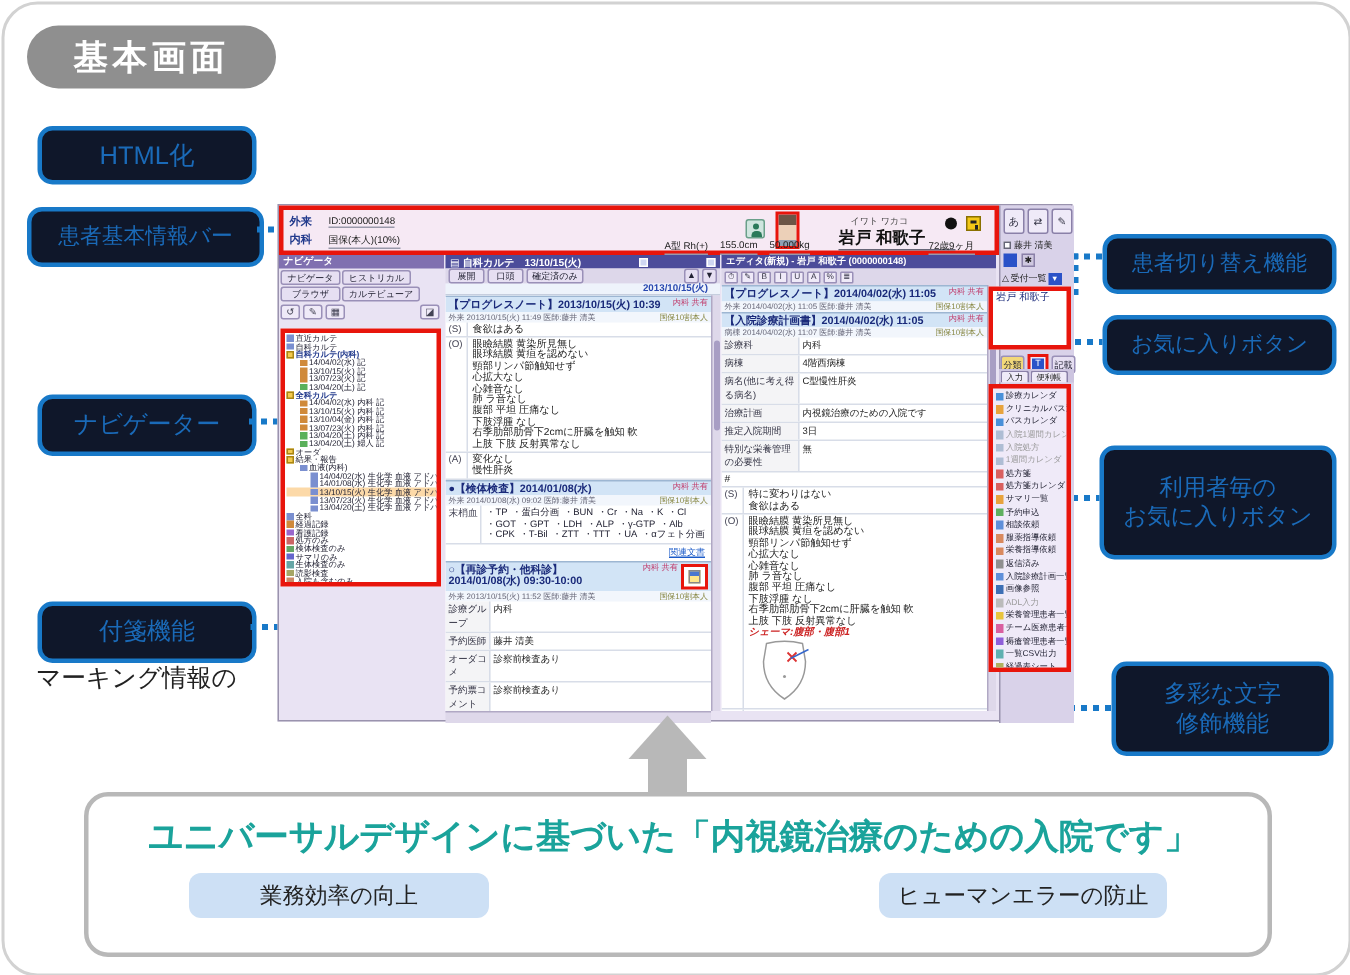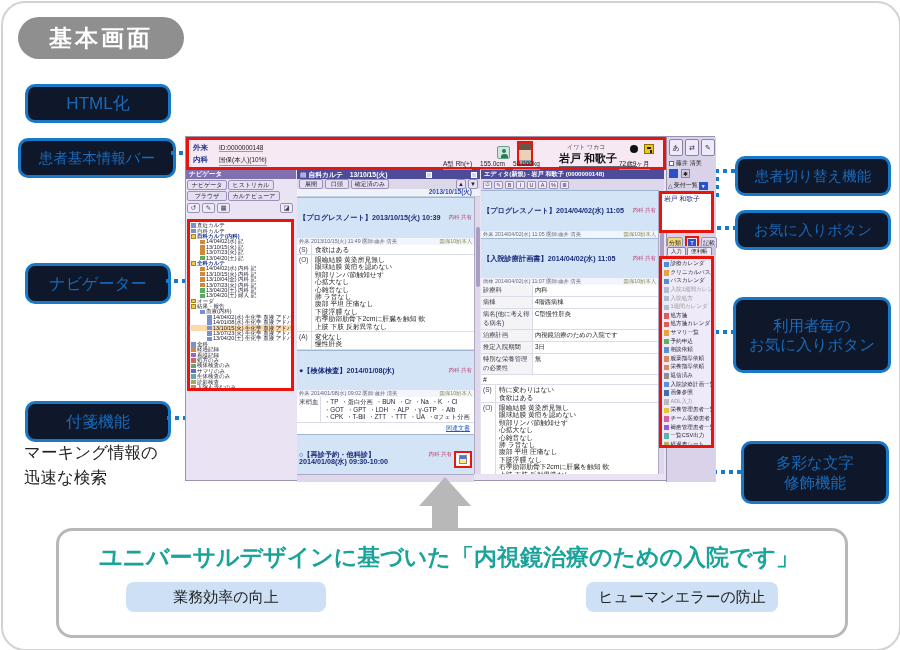--- a/index.html
+++ b/index.html
@@ -48,21 +48,21 @@
   .trow.hl{background:#fcd9a8;}
   .trow.bold{font-weight:bold;color:#223a8c;}
   .ticon{width:4.5px;height:4.5px;background:#7a8fd0;margin-right:1.5px;flex:0 0 auto;}
   .ticon.folder{background:#f2c94c;border:0.5px solid #a98514;}
   
   .ptitle{height:9px;background:#4c4c9a;color:#fff;font-size:6.8px;font-weight:bold;display:flex;align-items:center;padding:0 3px;white-space:nowrap;overflow:hidden;}
   .ptitle .sq{width:6px;height:6px;background:#cfd6f2;border:0.5px solid #fff;margin-left:auto;flex:0 0 auto;}
   .tabrow{height:10px;background:#ddd7ea;display:flex;align-items:center;gap:2px;padding:0 2px;}
   .datestrip{height:8px;background:#eef3fb;color:#2a49b0;font-weight:bold;font-size:6.5px;display:flex;align-items:center;justify-content:flex-end;padding-right:8px;border-bottom:1px solid #c6cede;}
   .content{background:#fff;overflow:hidden;position:relative;}
-  .ehdr{background:#d2e4f6;border-top:1px solid #9db6d2;display:flex;align-items:flex-start;padding:16px 2px;color:#1a2a7a;font-weight:bold;font-size:7.2px;line-height:7.6px;}
+  .ehdr{background:#d2e4f6;border-top:1px solid #9db6d2;display:flex;align-items:flex-start;padding:1px 2px;color:#1a2a7a;font-weight:bold;font-size:7.2px;line-height:7.6px;}
   .ehdr .tag{margin-left:auto;color:#c03a6a;font-weight:normal;font-size:5.5px;white-space:nowrap;}
   .emeta{background:#f2f6fc;display:flex;font-size:5.3px;color:#667;padding:0 2px;height:7px;align-items:center;}
   .emeta .mr{margin-left:auto;color:#884;}
   .soap{display:flex;border-bottom:1px solid #d8dde8;}
   .soap-l{width:15px;border-right:1px solid #d8dde8;color:#445;padding:1px 0 0 2px;font-size:6.5px;flex:0 0 auto;}
   .soap-b{flex:1;padding:1px 0 1px 3px;}
   .line{font-size:6.8px;line-height:7.4px;white-space:nowrap;}
   .chips{display:flex;flex-wrap:wrap;}
   .chip{font-size:6.3px;line-height:7.4px;margin-right:3px;color:#223;}
   .kv{display:flex;border-bottom:1px solid #d8dde8;font-size:6.3px;}
@@ -96,21 +96,20 @@
 <div class="abs frame"></div>
 
 <div class="abs badge">基本画面</div>
 
 <div class="abs callout" style="left:25px;top:84px;width:140px;height:33px;font-size:17px;">HTML化</div>
 <div class="abs callout" style="left:18px;top:138px;width:152px;height:34px;font-size:14.5px;">患者基本情報バー</div>
 <div class="abs callout" style="left:25px;top:263px;width:140px;height:35px;font-size:16px;">ナビゲーター</div>
 <div class="abs callout" style="left:25px;top:401px;width:140px;height:35px;font-size:16px;">付箋機能</div>
 <div class="abs note" style="left:24px;top:440px;width:180px;">
   <div>マーキング情報の</div>
-  <div>迅速な検索</div>
 </div>
 
 <div class="abs callout" style="left:735px;top:156px;width:150px;height:34px;font-size:14.5px;">患者切り替え機能</div>
 <div class="abs callout" style="left:735px;top:210px;width:150px;height:34px;font-size:14.5px;">お気に入りボタン</div>
 <div class="abs callout" style="left:733px;top:297px;width:152px;height:70px;font-size:15.5px;">
   <div>利用者毎の</div>
   <div>お気に入りボタン</div>
 </div>
 <div class="abs callout" style="left:741px;top:441px;width:142px;height:57px;font-size:15.5px;">
   <div>多彩な文字</div>

